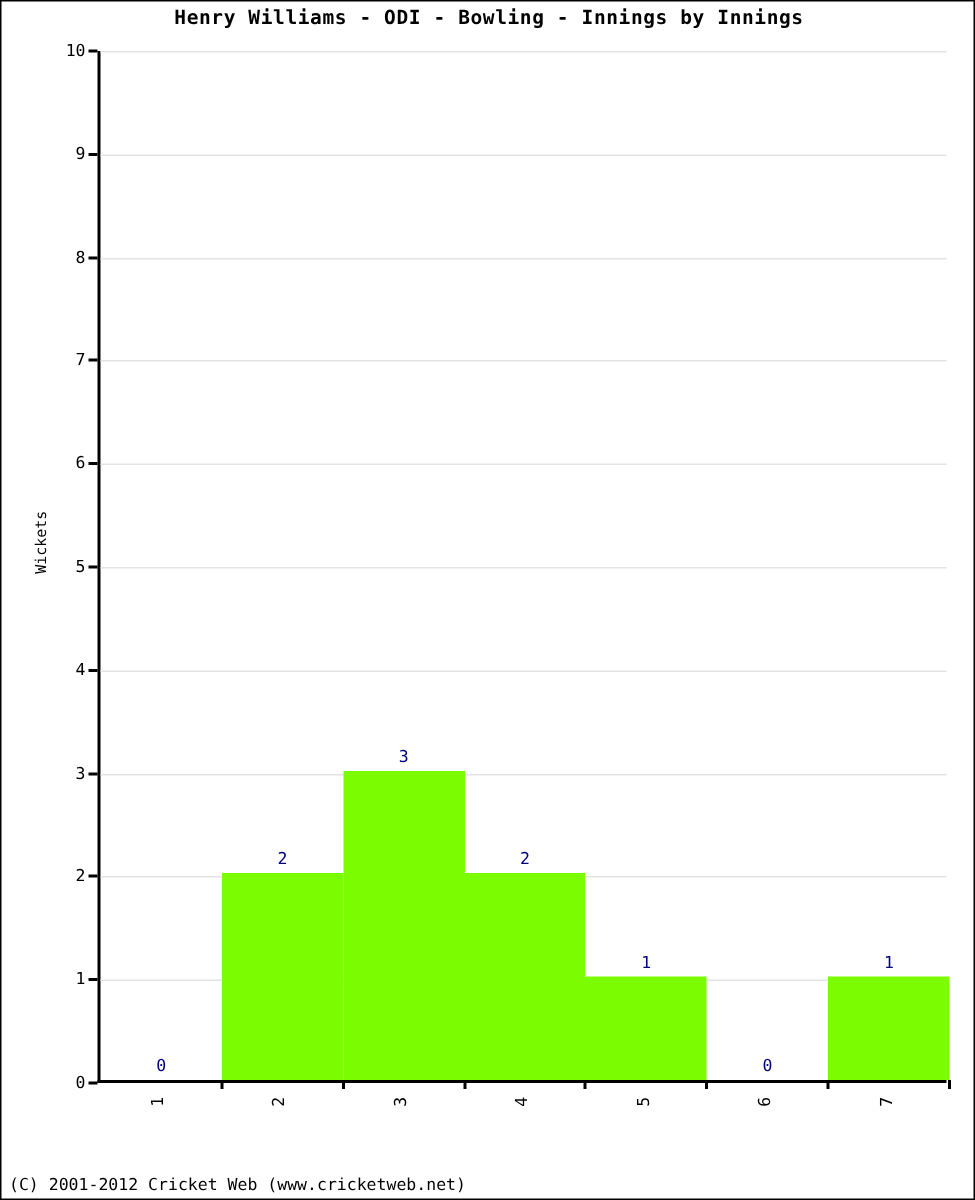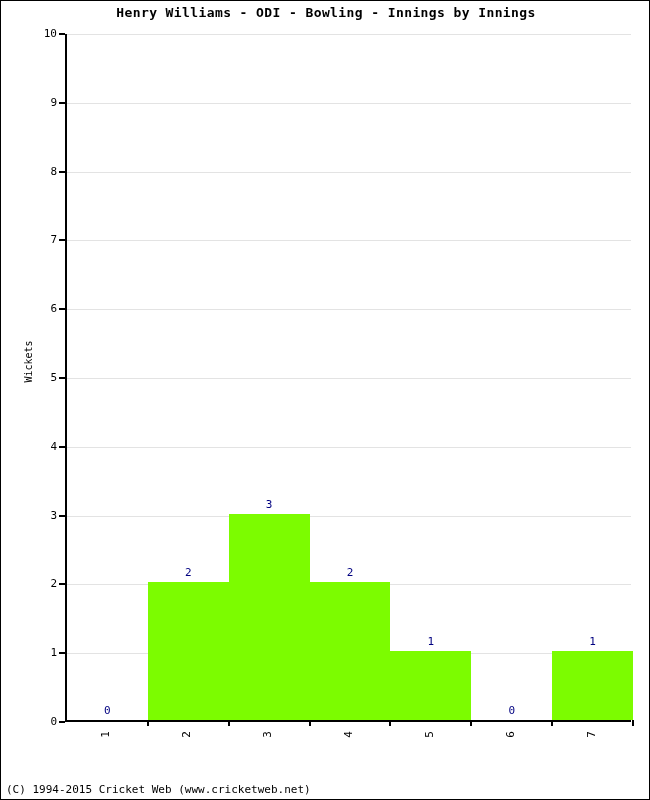--- a/index.html
+++ b/index.html
@@ -212,15 +212,15 @@
       <div class="xlabel" style="left: 30.4286px; top: 4px; width: 20px; text-align: center;">1</div>
       <div class="xlabel" style="left: 111.286px; top: 4px; width: 20px; text-align: center;">2</div>
       <div class="xlabel" style="left: 192.143px; top: 4px; width: 20px; text-align: center;">3</div>
       <div class="xlabel" style="left: 273px; top: 4px; width: 20px; text-align: center;">4</div>
       <div class="xlabel" style="left: 353.857px; top: 4px; width: 20px; text-align: center;">5</div>
       <div class="xlabel" style="left: 434.714px; top: 4px; width: 20px; text-align: center;">6</div>
       <div class="xlabel" style="left: 515.571px; top: 4px; width: 20px; text-align: center;">7</div>
     </div>
 
 
-  <div id="footer-text">(C) 1994-2015 Cricket Web (www.cricketweb.net)</div>
+  <div id="footer-text">(C) 2001-2012 Cricket Web (www.cricketweb.net)</div>
 
 </div>
 
 </body></html>

